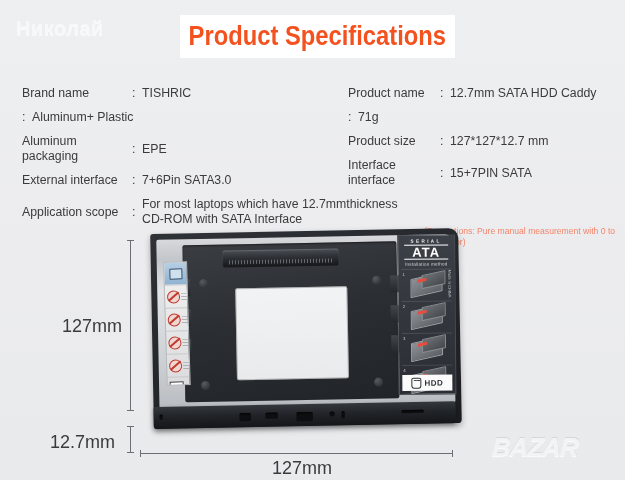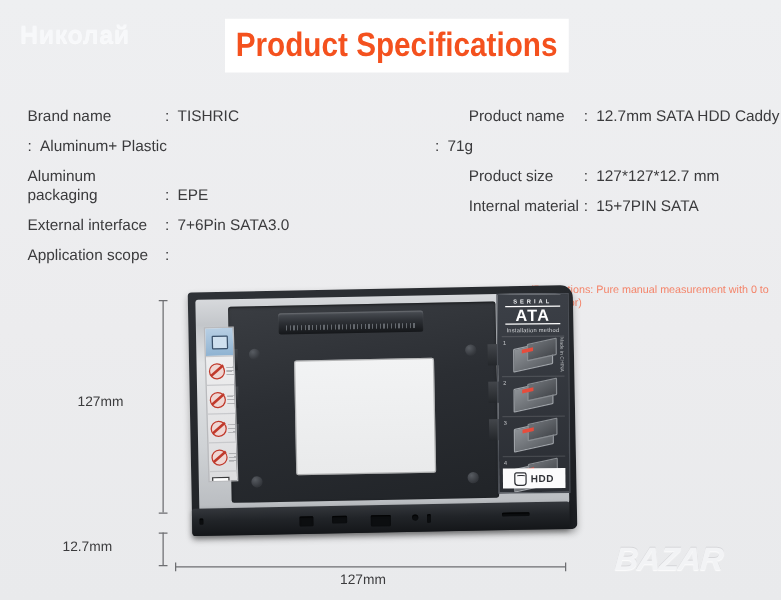--- a/index.html
+++ b/index.html
@@ -63,28 +63,28 @@
   }
 
   
   .specs { position: absolute; left: 0; top: 0; width: 625px; }
   .spec-col { position: absolute; }
   .col-left  { left: 22px;  top: 86px; }
   .col-right { left: 348px; top: 86px; }
 
   .spec-row {
     display: flex;
-    align-items: flex-end;
+    align-items: center;
     margin-bottom: 9px;
     font-size: 12.3px;
     color: #3b3b3d;
     line-height: 15px;
   }
   .col-left .spec-label  { width: 110px; flex: none; }
-  .col-right .spec-label { width: 92px;  flex: none; margin-left: 27px; }
+  .col-right .spec-label { width: 92px;  flex: none; }
   .spec-colon { width: 10px; flex: none; }
   .spec-value { white-space: pre-line; }
 
   
   .precaution {
     position: absolute;
     left: 424px; top: 226px;
     width: 192px;
     font-size: 8.6px;
     line-height: 11px;
@@ -344,21 +344,21 @@
     position: absolute;
     top: 8px;
     background: #0c0e10;
     border-radius: 1px;
     box-shadow: inset 0 1px 1px rgba(0,0,0,.8);
   }
 
   
   .dim-label {
     position: absolute;
-    font-size: 11px;
+    font-size: 18px;
     color: #3b3b3d;
   }
   .dim-v {
     position: absolute;
     width: 1px;
     background: #6d6e71;
   }
   .dim-h {
     position: absolute;
     height: 1px;
@@ -405,40 +405,42 @@
         <span class="spec-value">EPE</span>
       </div>
       <div class="spec-row">
         <span class="spec-label">External interface</span>
         <span class="spec-colon">:</span>
         <span class="spec-value">7+6Pin SATA3.0</span>
       </div>
       <div class="spec-row">
         <span class="spec-label">Application scope</span>
         <span class="spec-colon">:</span>
+        <span class="spec-value">For most laptops which have 12.7mmthickness
+CD-ROM with SATA Interface</span>
       </div>
     </div>
 
     <div class="spec-col col-right">
       <div class="spec-row">
         <span class="spec-label">Product name</span>
         <span class="spec-colon">:</span>
         <span class="spec-value">12.7mm SATA HDD Caddy</span>
       </div>
       <div class="spec-row">
         <span class="spec-colon">:</span>
         <span class="spec-value">71g</span>
       </div>
       <div class="spec-row">
         <span class="spec-label">Product size</span>
         <span class="spec-colon">:</span>
         <span class="spec-value">127*127*12.7 mm</span>
       </div>
       <div class="spec-row">
-        <span class="spec-label">Internal material</span>
+        <span class="spec-label">Interface interface</span>
         <span class="spec-colon">:</span>
         <span class="spec-value">15+7PIN SATA</span>
       </div>
     </div>
   </div>
 
   <div class="precaution">(Precautions: Pure manual measurement with 0 to 1CM error)</div>
 
   <div class="photo">
 

